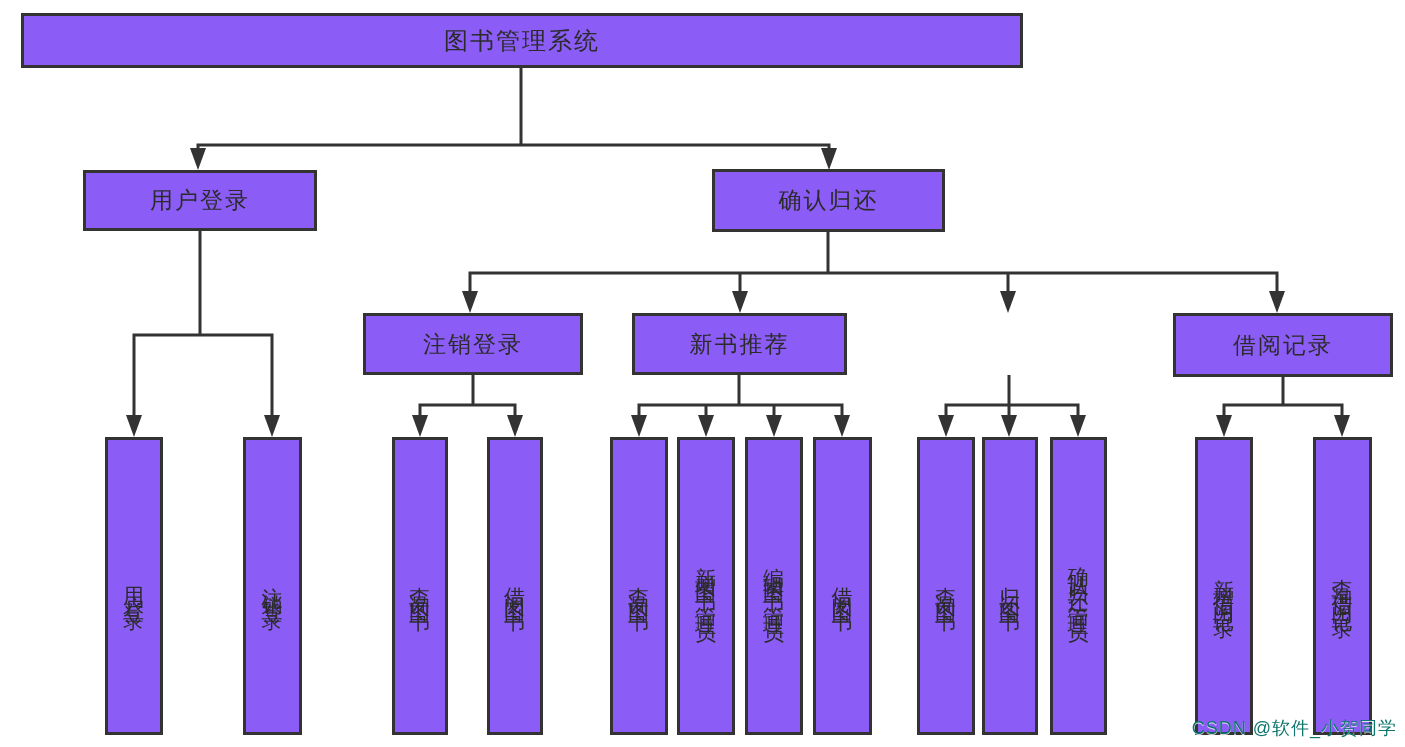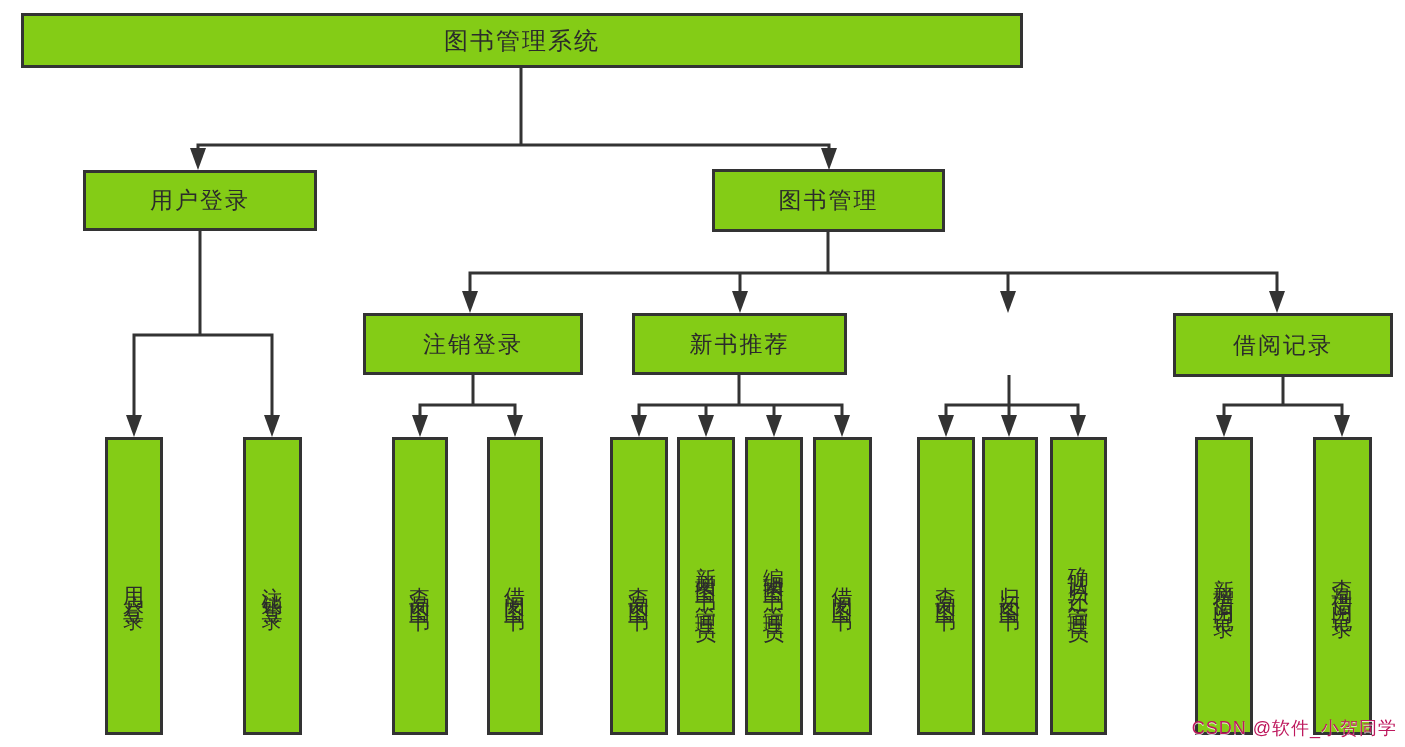--- a/index.html
+++ b/index.html
@@ -4,32 +4,32 @@
 <style>
   html,body{margin:0;padding:0;background:#ffffff;}
   .canvas{
     position:relative;width:1405px;height:747px;background:#ffffff;
     font-family:"Liberation Sans","DejaVu Sans",sans-serif;overflow:hidden;
   }
   .wires{position:absolute;left:0;top:0;z-index:1;}
   .wires polyline,.wires line{fill:none;stroke:#333333;stroke-width:3;}
   .wires polygon{fill:#333333;stroke:none;}
   .node{
-    position:absolute;box-sizing:border-box;border:3px solid #333333;background:#84cc16;
+    position:absolute;box-sizing:border-box;border:3px solid #333333;background:#8b5cf6;
     display:flex;align-items:center;justify-content:center;color:#2b2b2b;z-index:2;
   }
   .h{font-size:23px;letter-spacing:2px;white-space:nowrap;}
   .root{font-size:24px;letter-spacing:2px;}
   .v .vtext{
     writing-mode:vertical-rl;text-orientation:mixed;
     font-size:21px;line-height:1;letter-spacing:8px;white-space:nowrap;
   }
   .watermark{
     position:absolute;right:8px;bottom:7px;z-index:5;
-    font-size:18px;color:#be185d;letter-spacing:1px;white-space:nowrap;
+    font-size:18px;color:#0f766e;letter-spacing:1px;white-space:nowrap;
     text-shadow:0 1px 0 rgba(255,255,255,0.8);
   }
 </style>
 </head>
 <body>
 
 <div class="canvas">
 
   <svg class="wires" width="1405" height="747" viewBox="0 0 1405 747">
 
@@ -80,21 +80,21 @@
   </svg>
 
   <div class="node h root" style="left:21px;top:13px;width:1002px;height:55px">
     <span>图书管理系统</span>
   </div>
 
   <div class="node h" style="left:83px;top:170px;width:234px;height:61px">
     <span>用户登录</span>
   </div>
   <div class="node h" style="left:712px;top:169px;width:233px;height:63px">
-    <span>图书管理</span>
+    <span>确认归还</span>
   </div>
 
   <div class="node h" style="left:363px;top:313px;width:220px;height:62px">
     <span>注销登录</span>
   </div>
   <div class="node h" style="left:632px;top:313px;width:215px;height:62px">
     <span>新书推荐</span>
   </div>
   <div class="node h" style="left:1173px;top:313px;width:220px;height:64px">
     <span>借阅记录</span>

